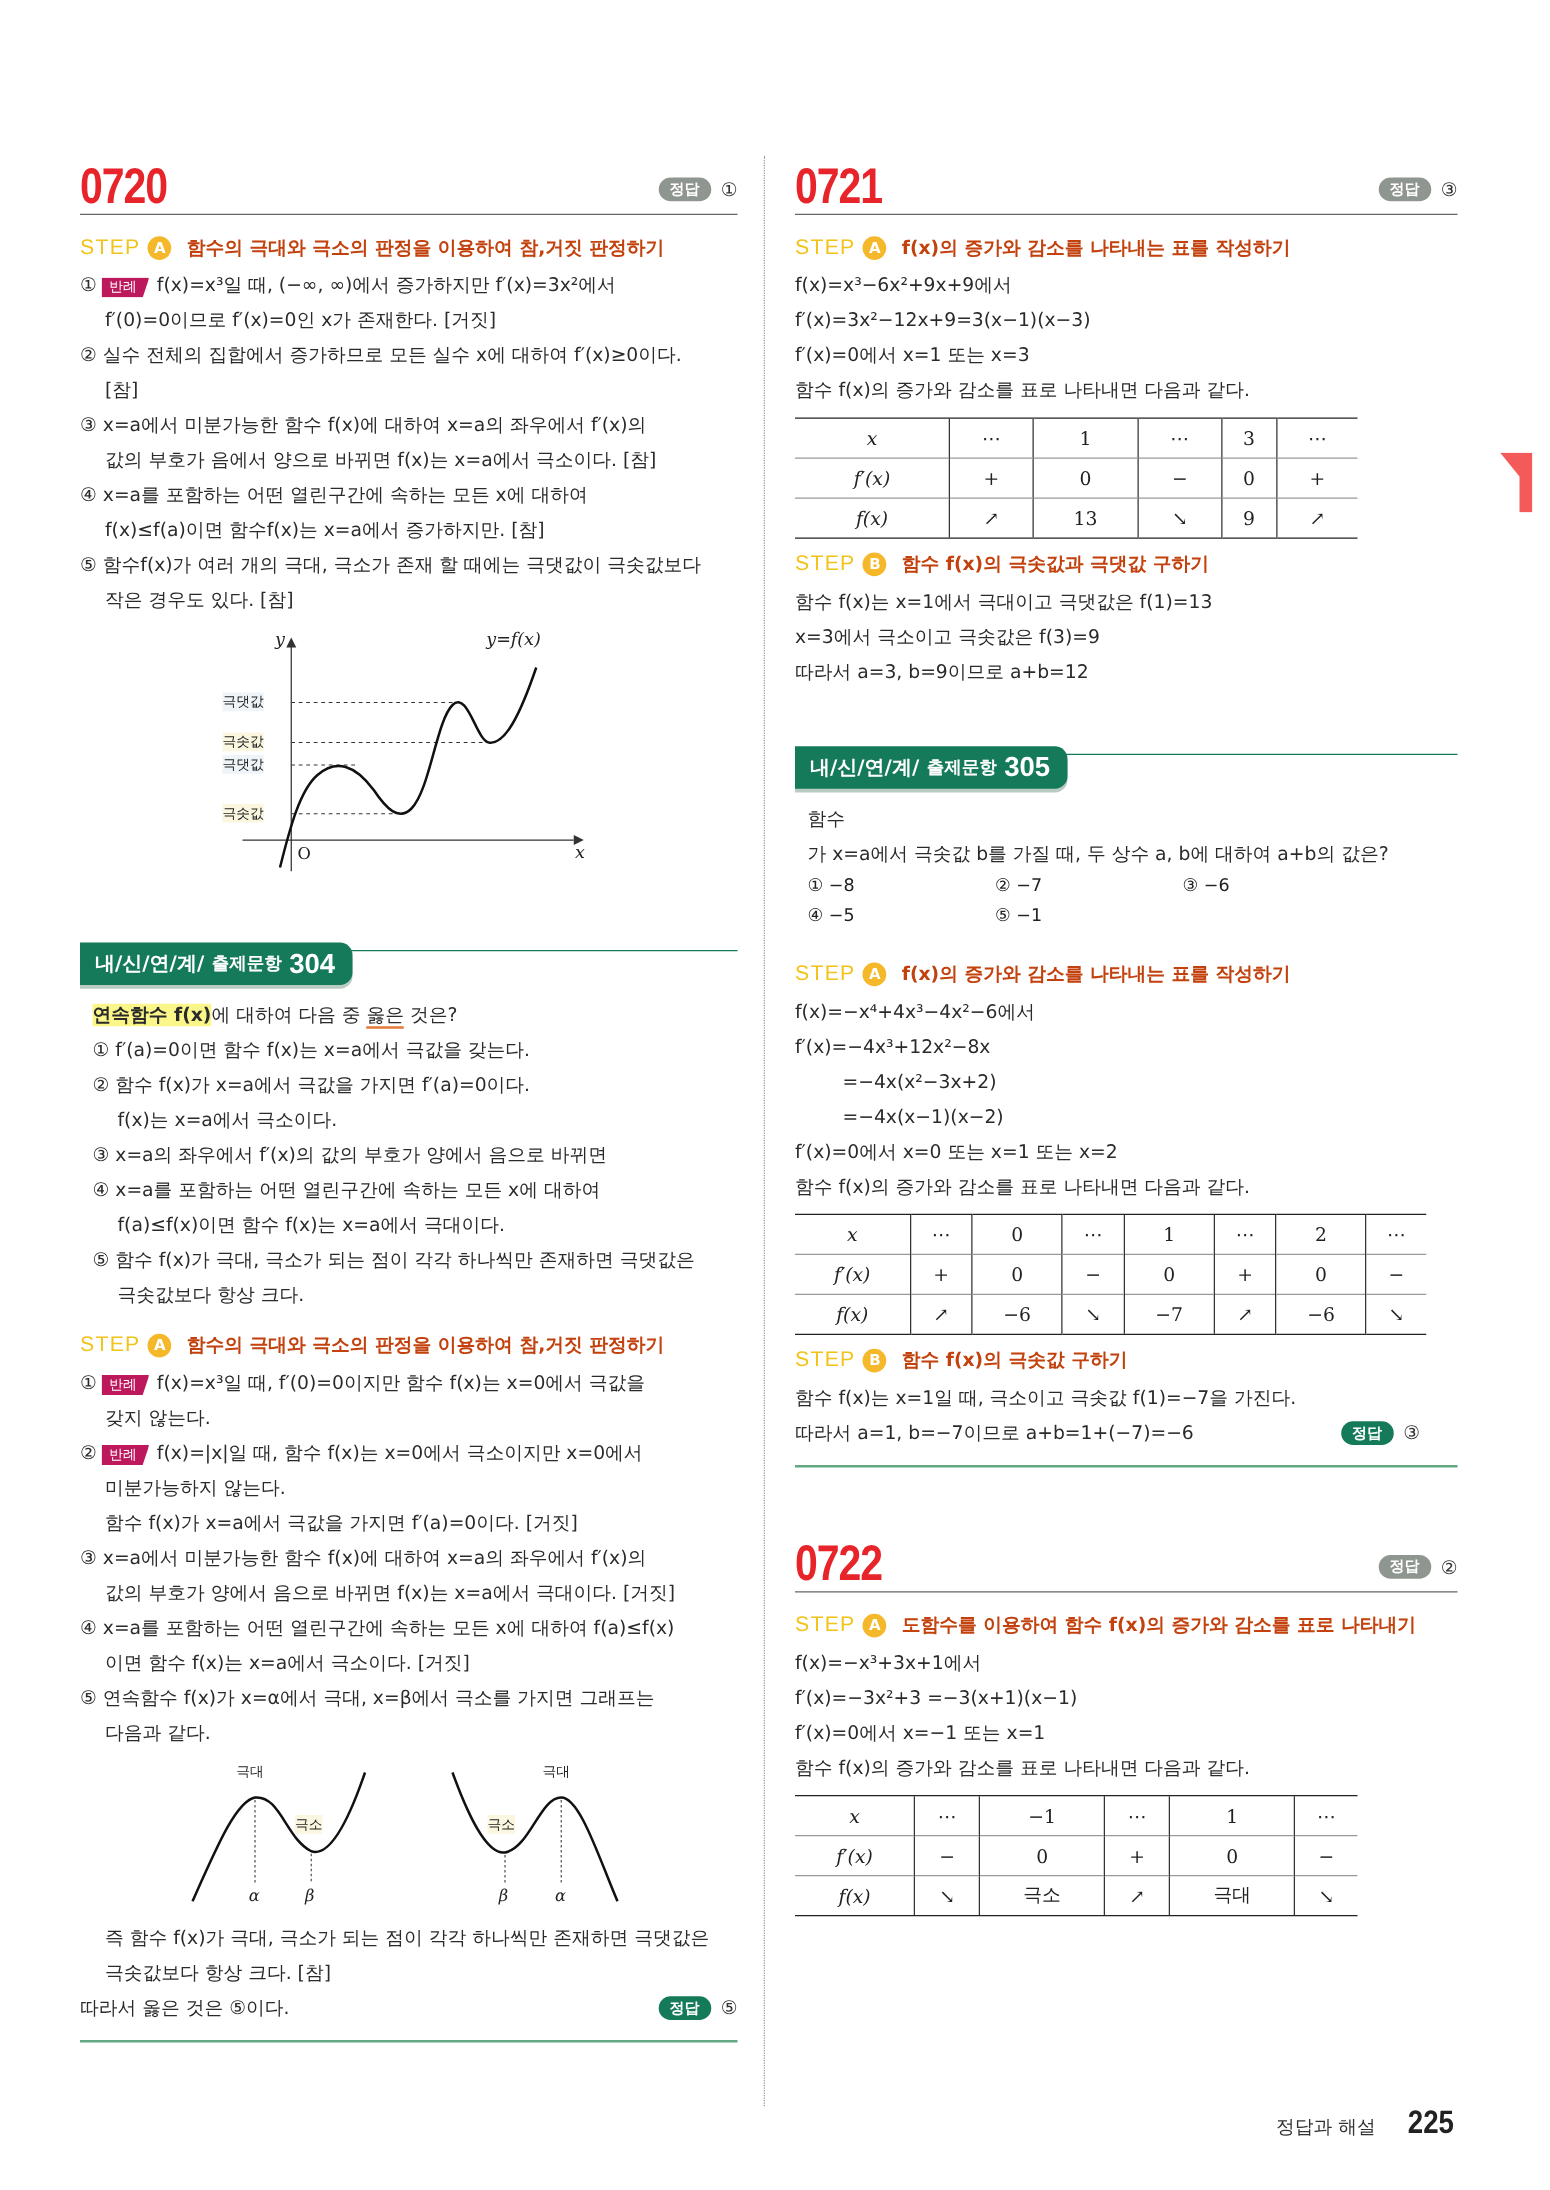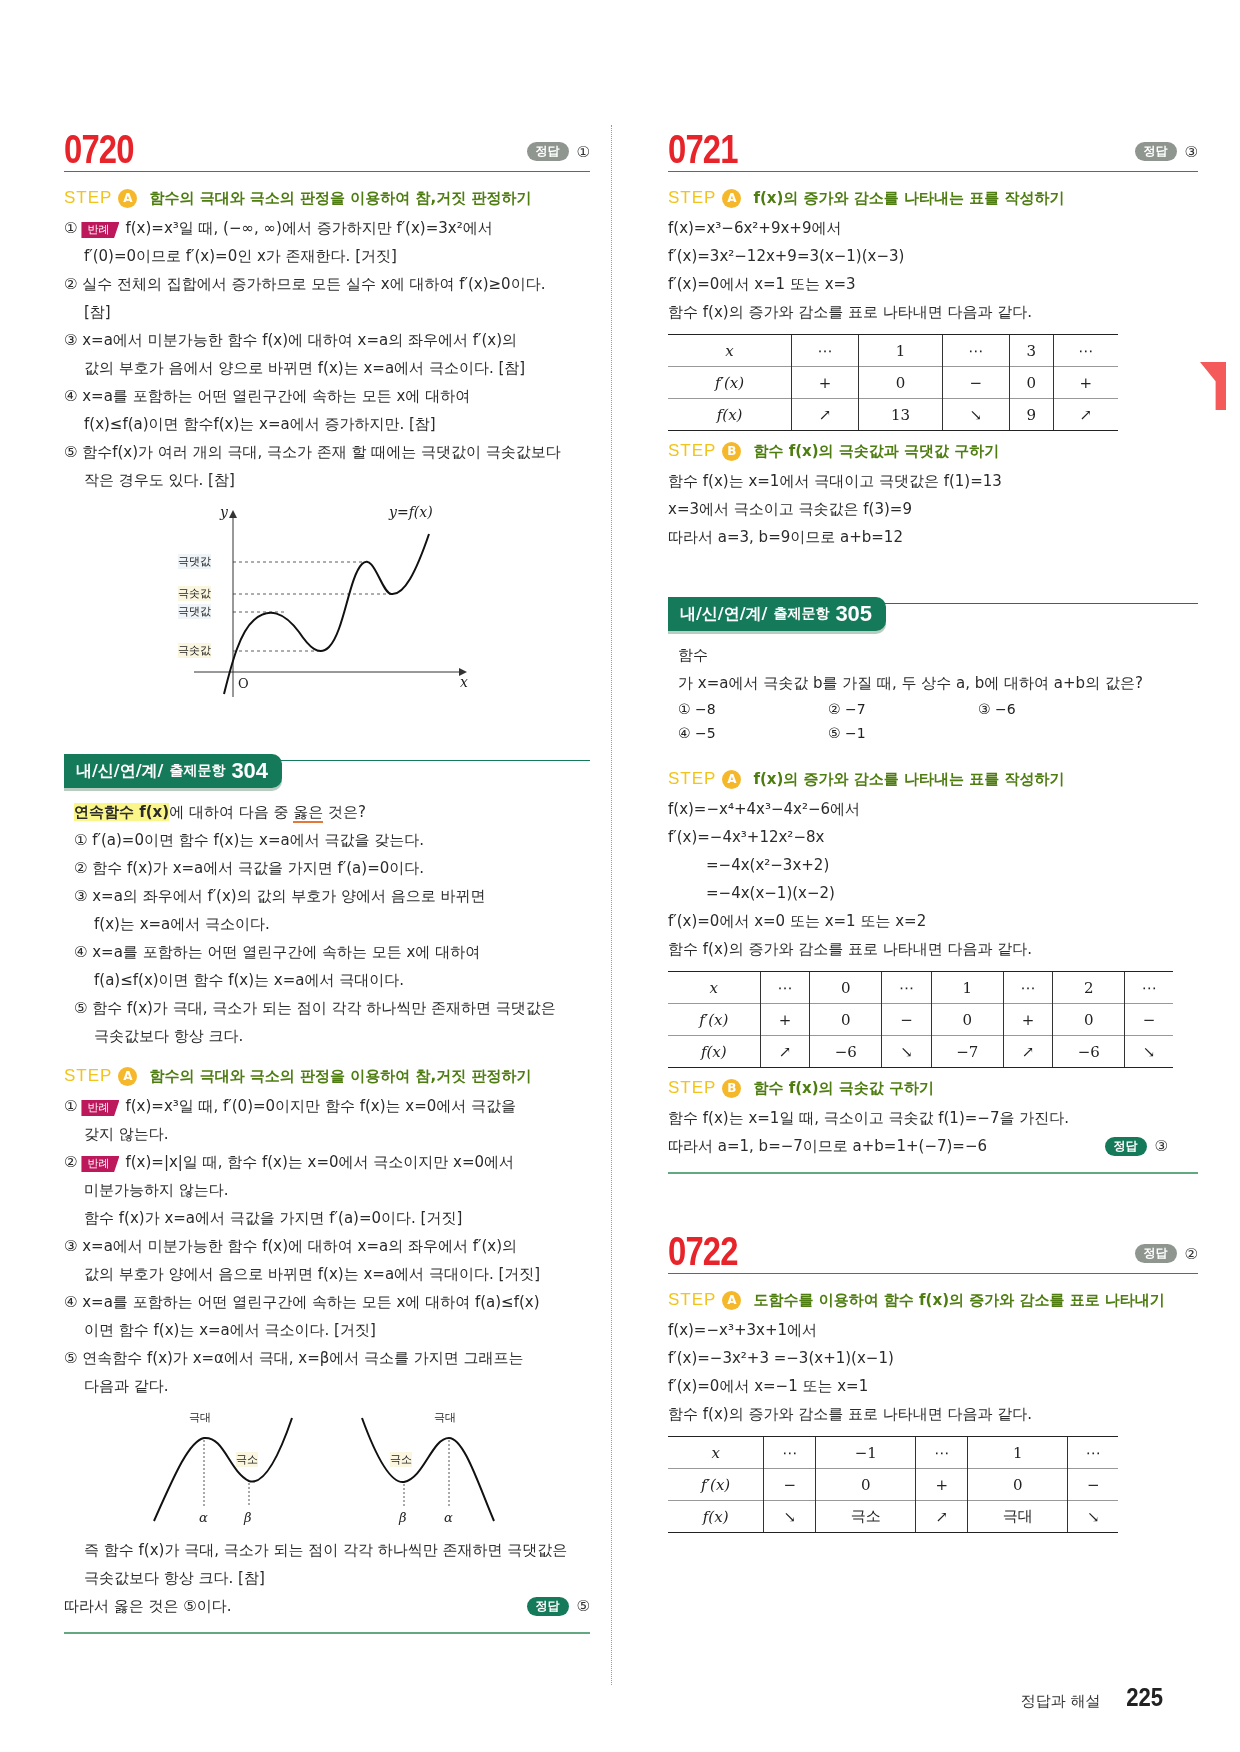--- a/index.html
+++ b/index.html
@@ -3,21 +3,21 @@
 <meta charset="utf-8">
 <style>
   * { box-sizing: border-box; margin: 0; padding: 0; }
   body {
     width: 1240px; height: 1752px; background: #ffffff; position: relative;
     font-family: "DejaVu Sans", "Liberation Sans", sans-serif; color: #222;
     overflow: hidden;
   }
   .col { position: absolute; top: 120px; }
   .col-left { left: 64px; width: 526px; }
-  .col-right { left: 668px; width: 530px; }
+  .col-right { left: 636px; width: 530px; }
   .divider {
     position: absolute; left: 611px; top: 125px; height: 1560px;
     border-left: 1px dotted #9a9a9a;
   }
   .prob-head { position: relative; height: 52px; border-bottom: 1.5px solid #666; margin-bottom: 16px; }
   .prob-num {
     font-family: "Liberation Sans", sans-serif; font-weight: bold; font-size: 40px;
     color: #e8242b; letter-spacing: -1px; transform: scaleX(0.82); transform-origin: left;
     position: absolute; left: 0; bottom: 2px; line-height: 1;
   }
@@ -27,21 +27,21 @@
     border-radius: 10px; padding: 2px 9px; line-height: 15px;
   }
   .pill.green { background: #157a5a; }
   .circ { font-size: 15px; color: #333; }
   .step { display: flex; align-items: center; gap: 6px; margin: 10px 0 6px; }
   .step-word { font-family: "Liberation Sans", sans-serif; color: #f2c31b; font-size: 17px; letter-spacing: 1px; }
   .step-badge {
     width: 19px; height: 19px; border-radius: 50%; background: #f5b82a; color: #fff;
     font-size: 12px; font-weight: bold; display: inline-flex; align-items: center; justify-content: center;
   }
-  .step-title { font-weight: bold; font-size: 15px; color: #4d7c0f; margin-left: 6px; }
+  .step-title { font-weight: bold; font-size: 15px; color: #c2410c; margin-left: 6px; }
   .line { font-size: 15px; line-height: 28px; color: #2a2a2a; }
   .indent { padding-left: 20px; }
   .indent2 { padding-left: 38px; }
   .math { font-family: "DejaVu Serif", "Liberation Serif", serif; font-style: italic; }
   .tag {
     display: inline-block; background: #be185d; color: #fff; font-size: 11px; font-weight: normal;
     padding: 1px 10px 1px 6px; margin: 0 6px 0 4px; line-height: 14px;
     clip-path: polygon(0 0, 100% 0, 86% 100%, 0 100%);
   }
   .naesin { position: relative; height: 36px; margin: 0 0 8px; }
@@ -137,22 +137,22 @@
     </div>
     <div class="naesin-line"></div>
   </div>
 
   <div style="padding-left:10px;">
     <div class="line">
       <span class="hl">연속함수 f(x)</span><span>에 대하여 다음 중 </span><span class="ul">옳은</span><span> 것은?</span>
     </div>
     <div class="line"><span>①</span> <span>f′(a)=0이면 함수 f(x)는 x=a에서 극값을 갖는다.</span></div>
     <div class="line"><span>②</span> <span>함수 f(x)가 x=a에서 극값을 가지면 f′(a)=0이다.</span></div>
+    <div class="line indent">f(x)는 x=a에서 극소이다.</div>
     <div class="line"><span>③</span> <span>x=a의 좌우에서 f′(x)의 값의 부호가 양에서 음으로 바뀌면</span></div>
-    <div class="line indent">f(x)는 x=a에서 극소이다.</div>
     <div class="line"><span>④</span> <span>x=a를 포함하는 어떤 열린구간에 속하는 모든 x에 대하여</span></div>
     <div class="line indent">f(a)≤f(x)이면 함수 f(x)는 x=a에서 극대이다.</div>
     <div class="line"><span>⑤</span> <span>함수 f(x)가 극대, 극소가 되는 점이 각각 하나씩만 존재하면 극댓값은</span></div>
     <div class="line indent">극솟값보다 항상 크다.</div>
   </div>
 
   <div class="step" style="margin-top:16px;">
     <span class="step-word">STEP</span>
     <span class="step-badge">A</span>
     <span class="step-title">함수의 극대와 극소의 판정을 이용하여 참,거짓 판정하기</span>

